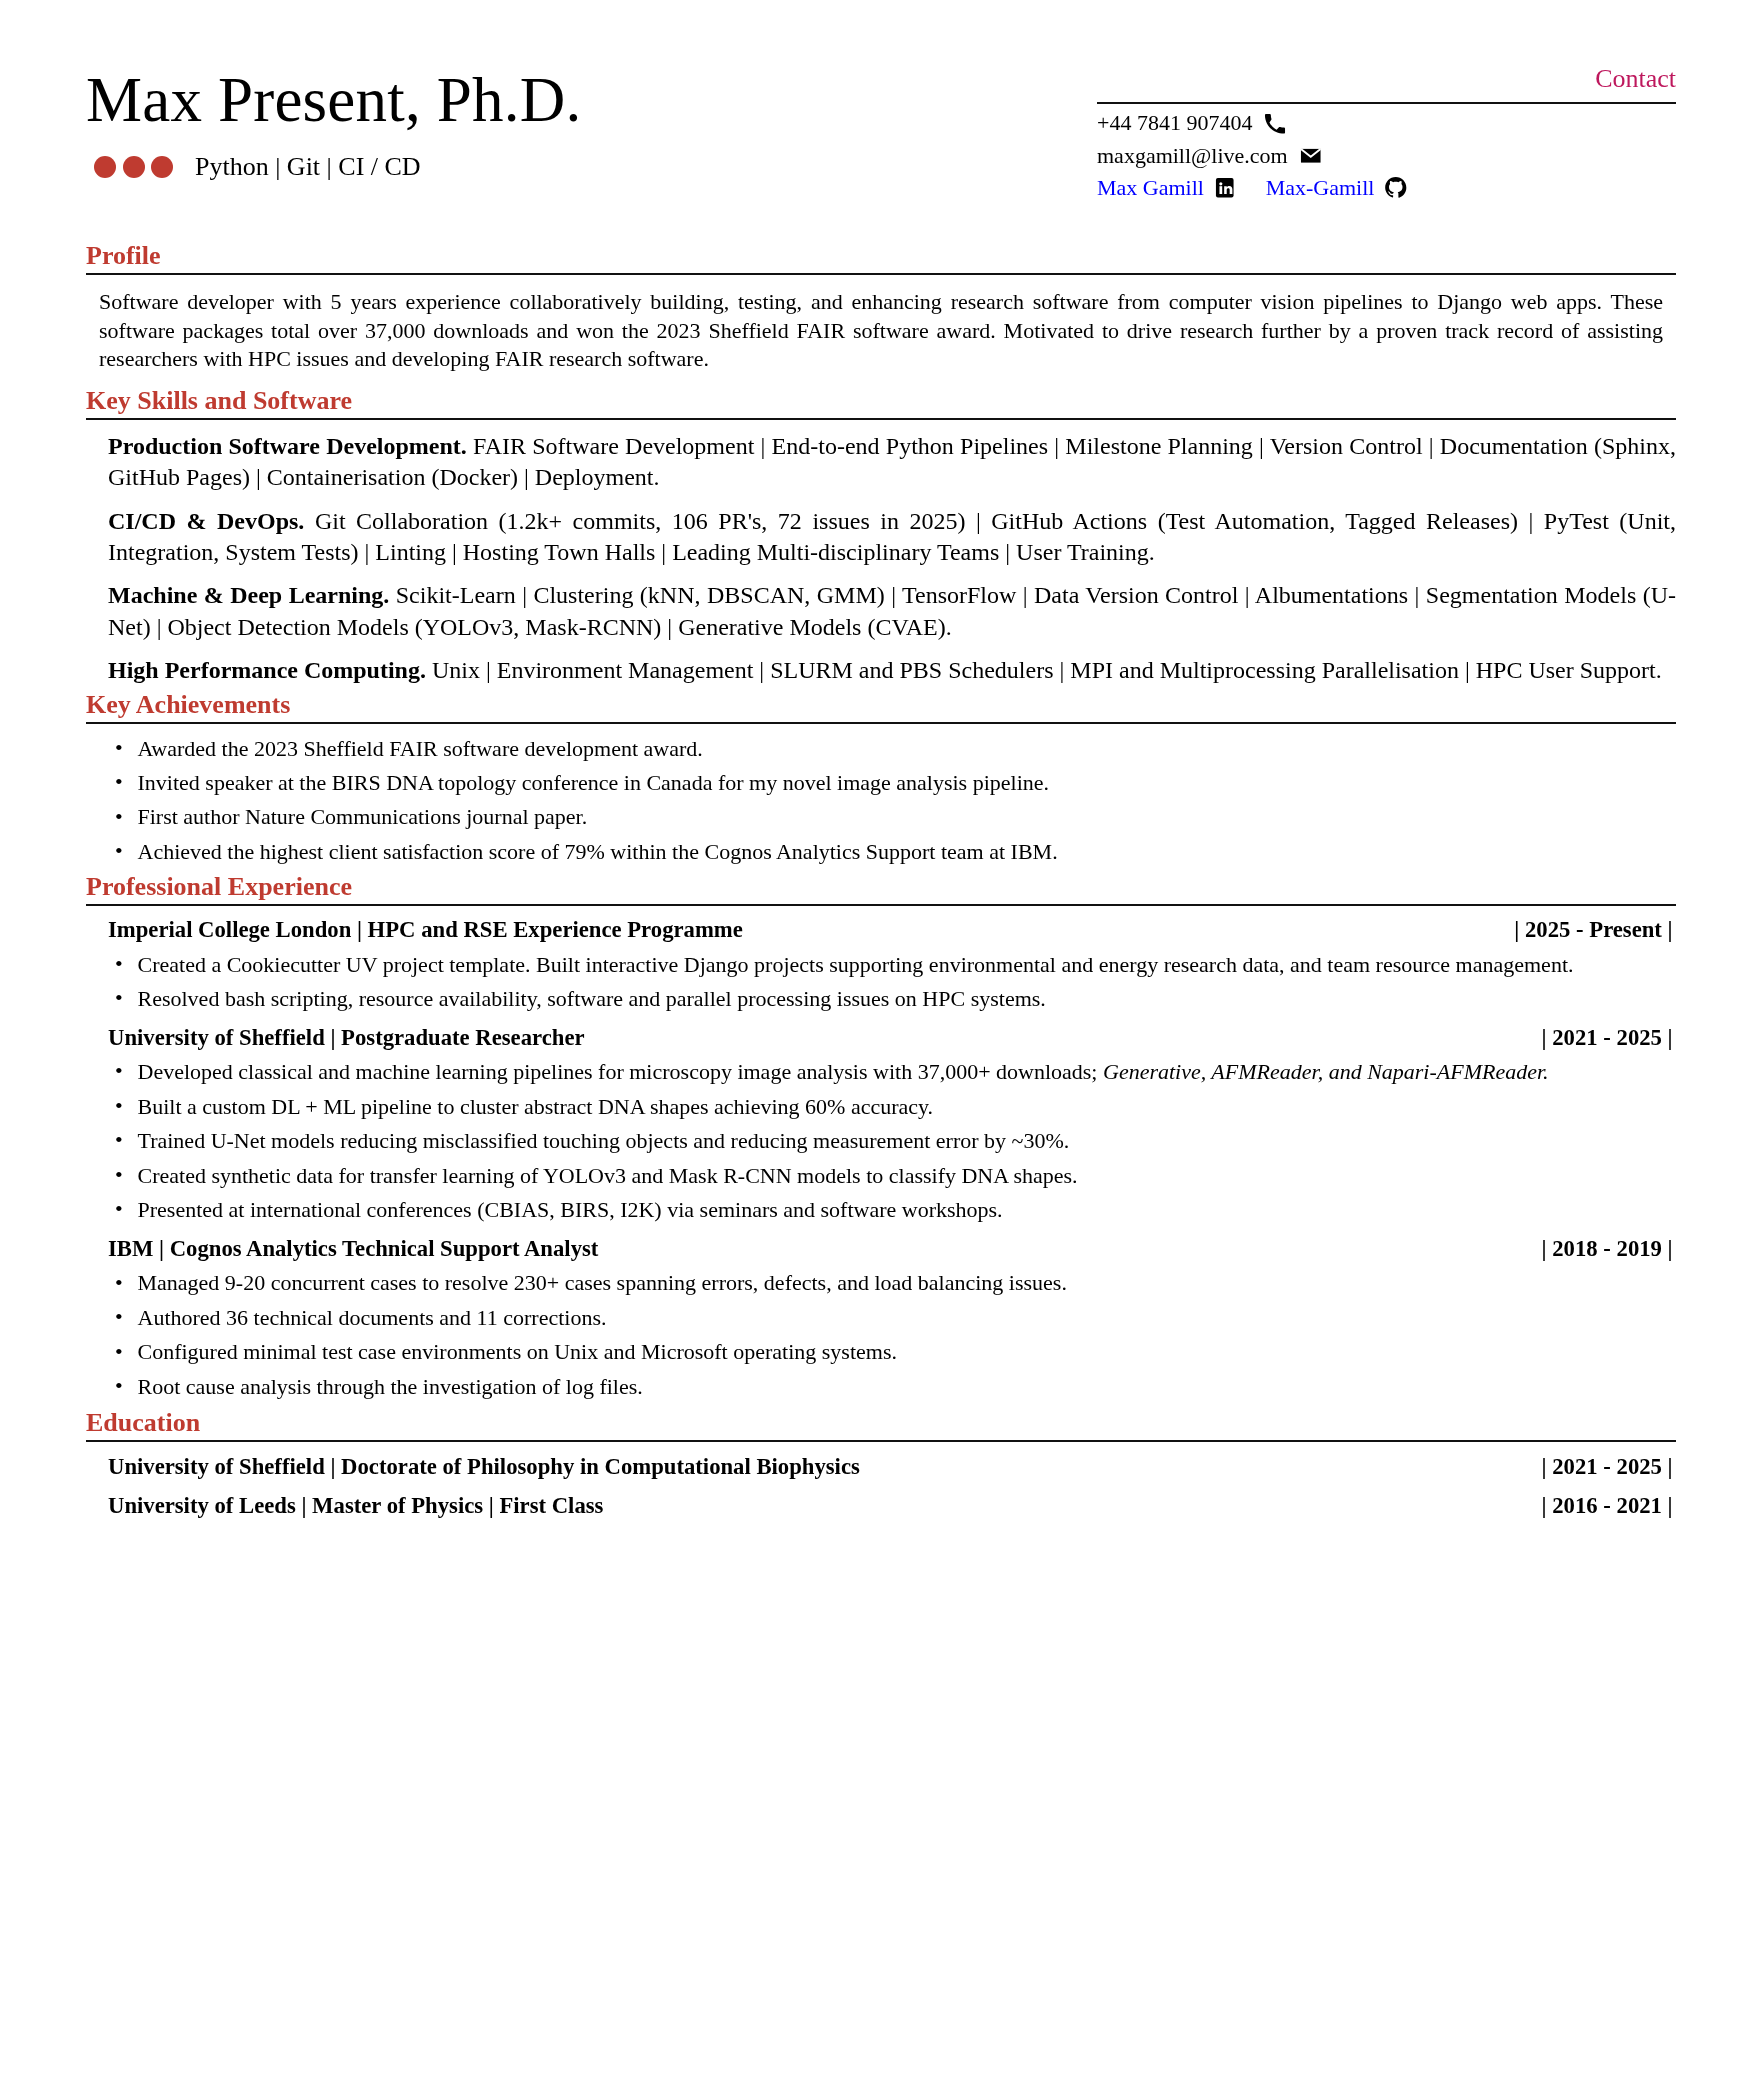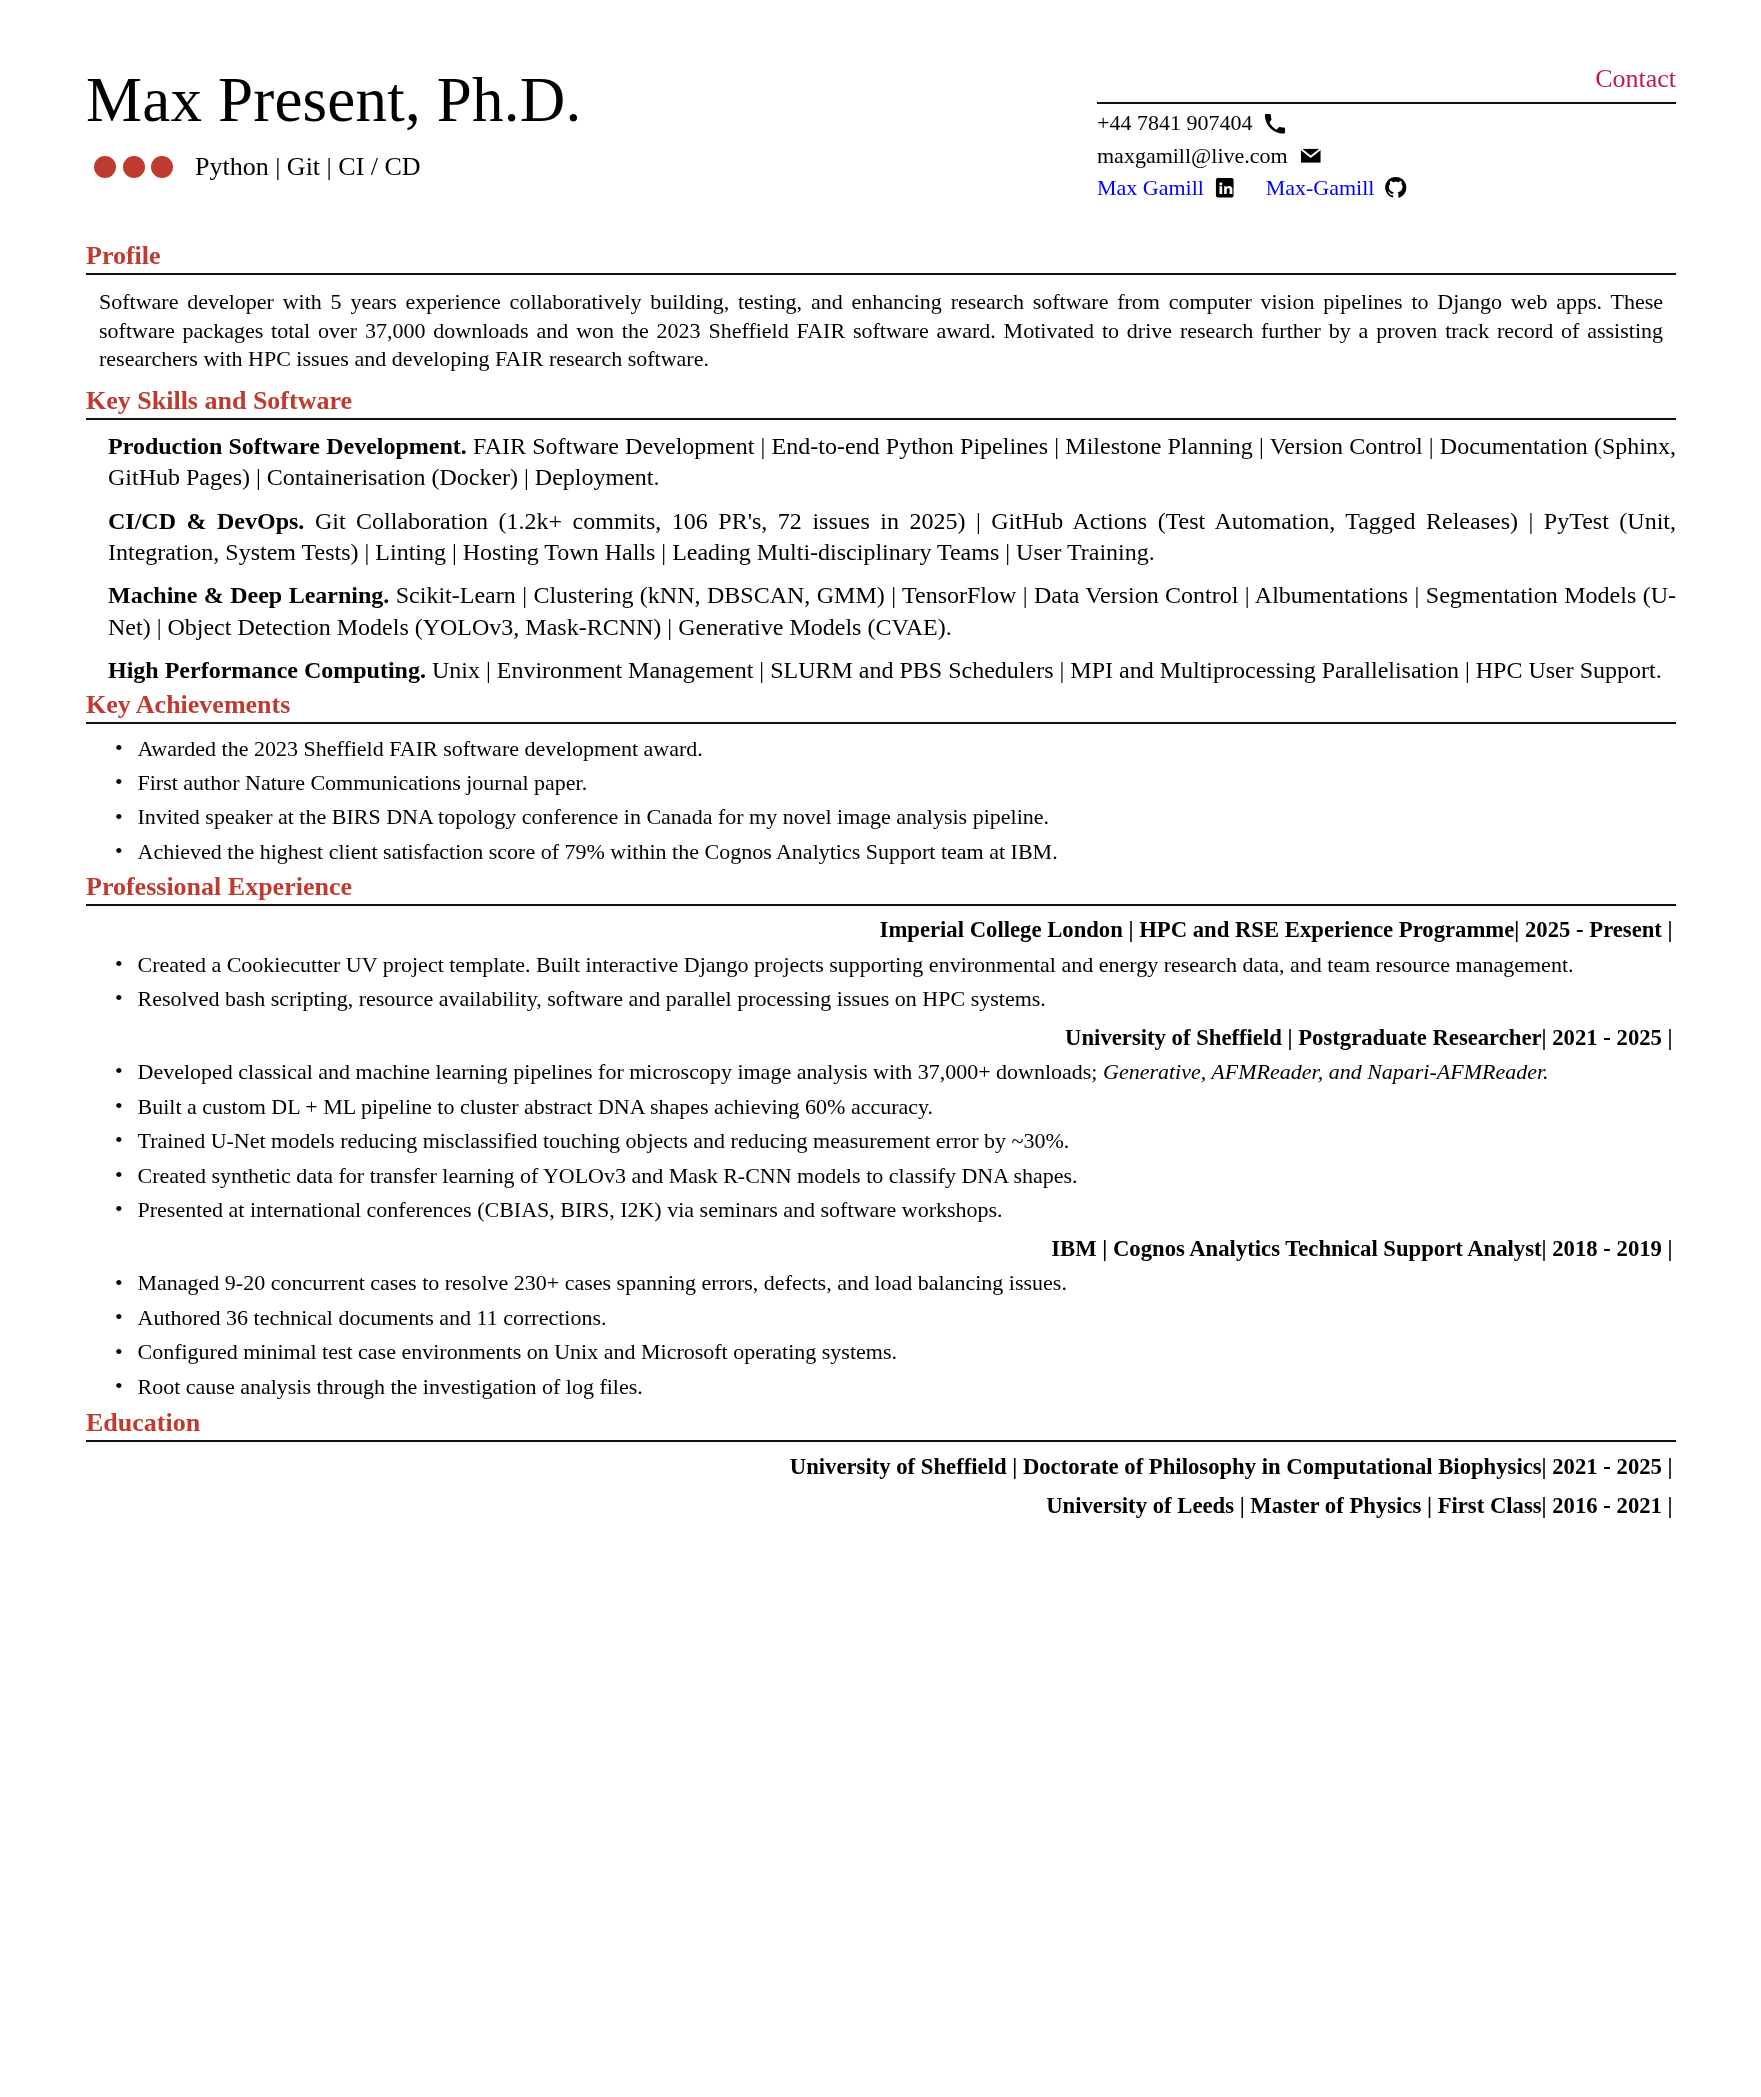--- a/index.html
+++ b/index.html
@@ -136,21 +136,21 @@
     content: "\2022";
     position: absolute;
     left: -20px;
     top: -0.8px;
     font-size: 22px;
   }
 
   .entry-head {
     display: flex;
     align-items: baseline;
-    justify-content: flex-end;
+    justify-content: space-between;
     font-size: 22.7px;
     font-weight: bold;
     margin: 11px 0 7.6px 0;
     padding-left: 22px;
   }
   .entry-head .left { white-space: nowrap; }
   .entry-head .right { white-space: nowrap; padding-right: 3.4px; }
   .edu-head { margin: 12.6px 0 5.9px 0; }
   .entry-bullets { margin-top: 2.5px; }
   .it { font-style: italic; }
@@ -236,22 +236,22 @@
         <p class="skill-block"><span class="skill-label">Machine &amp; Deep Learning.</span><span> Scikit-Learn | Clustering (kNN, DBSCAN, GMM) | TensorFlow | Data Version Control | Albumentations | Segmentation Models (U-Net) | Object Detection Models (YOLOv3, Mask-RCNN) | Generative Models (CVAE).</span></p>
         <p class="skill-block"><span class="skill-label">High Performance Computing.</span><span> Unix | Environment Management | SLURM and PBS Schedulers | MPI and Multiprocessing Parallelisation | HPC User Support.</span></p>
       </div>
   </div>
 
   <div class="section" style="margin-top:4.2px">
     <div class="section-title">Key Achievements</div>
     <hr class="section-rule">
     <ul class="bullets" id="achievements-list">
         <li>Awarded the 2023 Sheffield FAIR software development award.</li>
+        <li>Invited speaker at the BIRS DNA topology conference in Canada for my novel image analysis pipeline.</li>
         <li>First author Nature Communications journal paper.</li>
-        <li>Invited speaker at the BIRS DNA topology conference in Canada for my novel image analysis pipeline.</li>
         <li>Achieved the highest client satisfaction score of 79% within the Cognos Analytics Support team at IBM.</li>
       </ul>
   </div>
 
   <div class="section" style="margin-top:6.7px">
     <div class="section-title">Professional Experience</div>
     <hr class="section-rule" style="margin-bottom:2.5px">
     <div id="experience-list">
         <div class="entry-head">
           <span class="left">Imperial College London | HPC and RSE Experience Programme</span>

